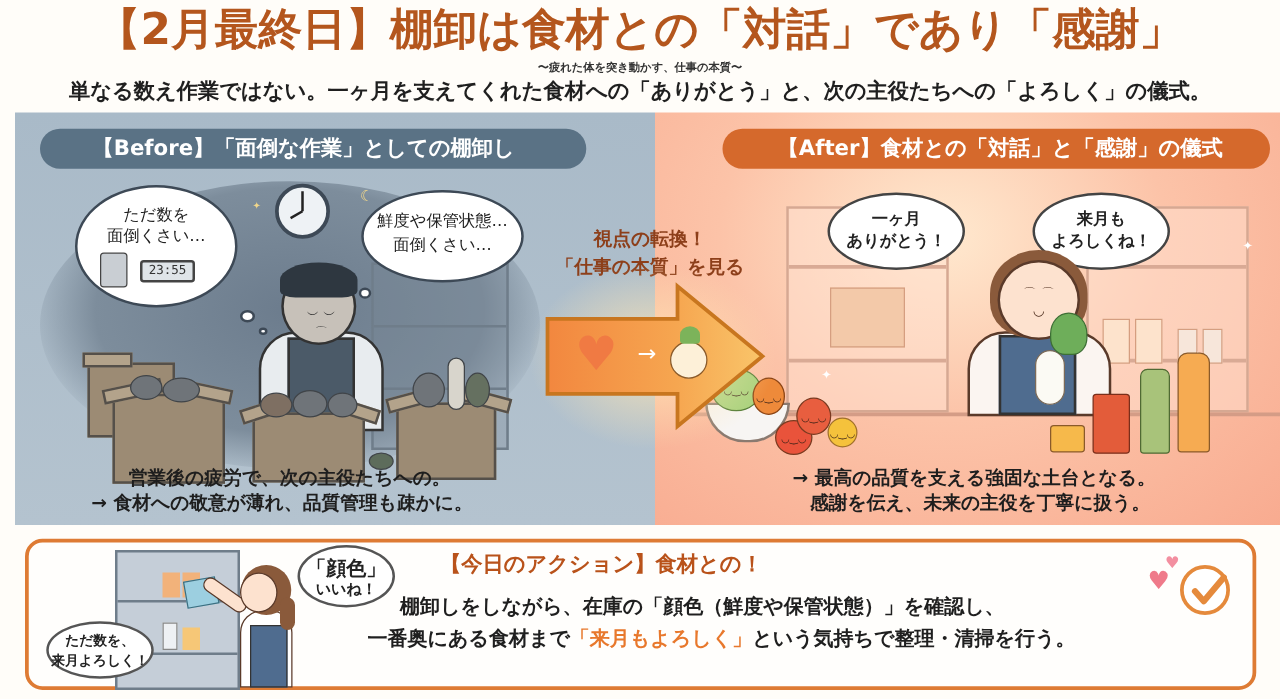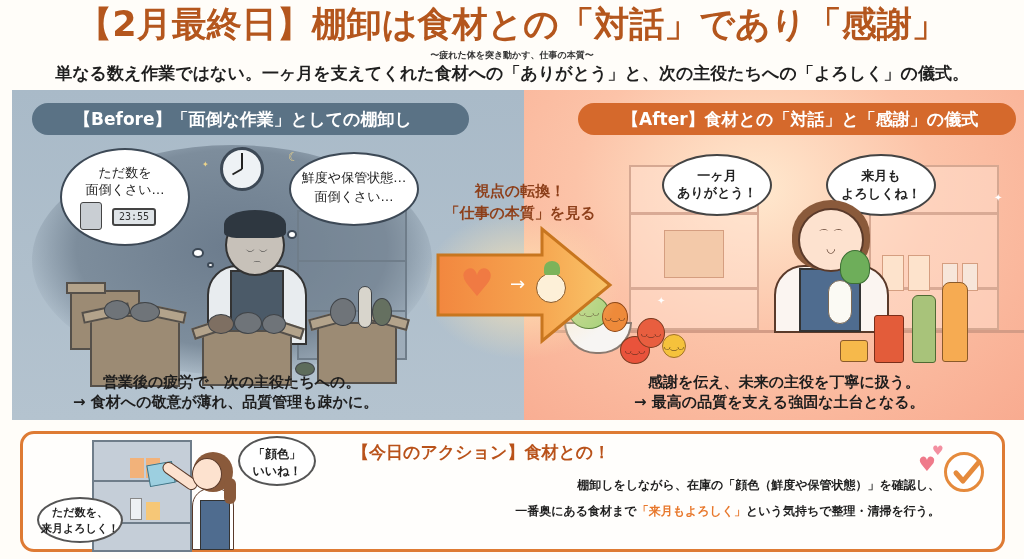--- a/index.html
+++ b/index.html
@@ -93,22 +93,22 @@
 
   
   .action {
     position: absolute; left: 20px; top: 431px; width: 985px; height: 121px;
     border: 3px solid #de7b34; border-radius: 14px; background: #fffefc;
   }
   .action-title {
     position: absolute; left: 352px; top: 440px; font-size: 17px; font-weight: bold; color: #b9521a; line-height: 24px;
   }
   .action-body {
-    position: absolute; left: 320px; top: 472px; width: 620px; text-align: right;
-    font-size: 12px; font-weight: bold; color: #1f1f1f; line-height: 26px;
+    position: absolute; left: 320px; top: 472px; width: 620px; text-align: left;
+    font-size: 16px; font-weight: bold; color: #1f1f1f; line-height: 26px;
   }
   .hl { color: #e8782c; }
   .check {
     position: absolute; left: 944px; top: 452px; width: 40px; height: 40px; border-radius: 50%;
     border: 3px solid #e58a3c; background: #fff;
   }
   .heart { position: absolute; color: #ef7a8a; font-size: 20px; line-height: 20px; }
 </style>
 </head>
 <body>
@@ -248,22 +248,22 @@
   <div class="food" style="left:138px; top:244px; width:24px; height:24px; background:#f5c23c; border-color:#a0702a;">
       <span class="face">◡‿◡</span>
     </div>
 
   <div style="position:absolute; left:316px; top:250px; width:28px; height:22px; background:#f6b94b; border:1.5px solid #8a5a2a; border-radius:3px;"></div>
   <div style="position:absolute; left:350px; top:225px; width:30px; height:48px; background:#e35c3a; border:1.5px solid #7a2e1a; border-radius:3px;"></div>
   <div style="position:absolute; left:388px; top:205px; width:24px; height:68px; background:#a8c37a; border:1.5px solid #4f6a33; border-radius:6px 6px 3px 3px;"></div>
   <div style="position:absolute; left:418px; top:192px; width:26px; height:80px; background:#f6ab52; border:1.5px solid #8a5a2a; border-radius:8px 8px 3px 3px;"></div>
 
   <div class="caption" style="left:110px; top:282px;">
+    <div>→ 最高の品質を支える強固な土台となる。</div>
     <div style="padding-left:14px;">感謝を伝え、未来の主役を丁寧に扱う。</div>
-    <div>→ 最高の品質を支える強固な土台となる。</div>
   </div>
 </div>
 
 <div class="pivot-text">
   <div>視点の転換！</div>
   <div>「仕事の本質」を見る</div>
 </div>
 <div class="arrow-wrap">
   <div class="arrow-glow"></div>
   <svg width="182" height="120" viewBox="0 0 182 120" style="position:absolute; left:0; top:0;">
@@ -298,21 +298,21 @@
 <div style="position:absolute; left:200px; top:500px; width:30px; height:50px; background:#4f6c8f; border:1.5px solid #333;"></div>
 <div style="position:absolute; left:193px; top:452px; width:40px; height:40px; background:#8a5a3b; border-radius:50%;"></div>
 <div style="position:absolute; left:192px; top:458px; width:30px; height:32px; border-radius:50%; background:#fde2cf; border:1.5px solid #5a3a2a;"></div>
 <div style="position:absolute; left:224px; top:478px; width:12px; height:26px; background:#8a5a3b; border-radius:6px;"></div>
 
 <div class="bubble" style="left:37px; top:497px; width:86px; height:46px; padding-top:6px; border-color:#555;">
   <div style="font-size:11px; line-height:16px;">ただ数を、</div>
   <div style="font-size:11px; line-height:16px;">来月よろしく！</div>
 </div>
 <div class="bubble" style="left:238px; top:436px; width:78px; height:50px; padding-top:8px; border-color:#555;">
-  <div style="font-size:12px; line-height:17px;">「顔色」</div>
+  <div style="font-size:16px; line-height:17px;">「顔色」</div>
   <div style="font-size:12px; line-height:17px;">いいね！</div>
 </div>
 
 <div class="action-title">【今日のアクション】食材との！</div>
 <div class="action-body">
   <div>棚卸しをしながら、在庫の「顔色（鮮度や保管状態）」を確認し、</div>
   <div style="white-space:nowrap; margin-left:-26px;"><span>一番奥にある食材まで</span><span class="hl">「来月もよろしく」</span><span>という気持ちで整理・清掃を行う。</span></div>
 </div>
 
 <div class="heart" style="left:918px; top:454px;">♥</div>

